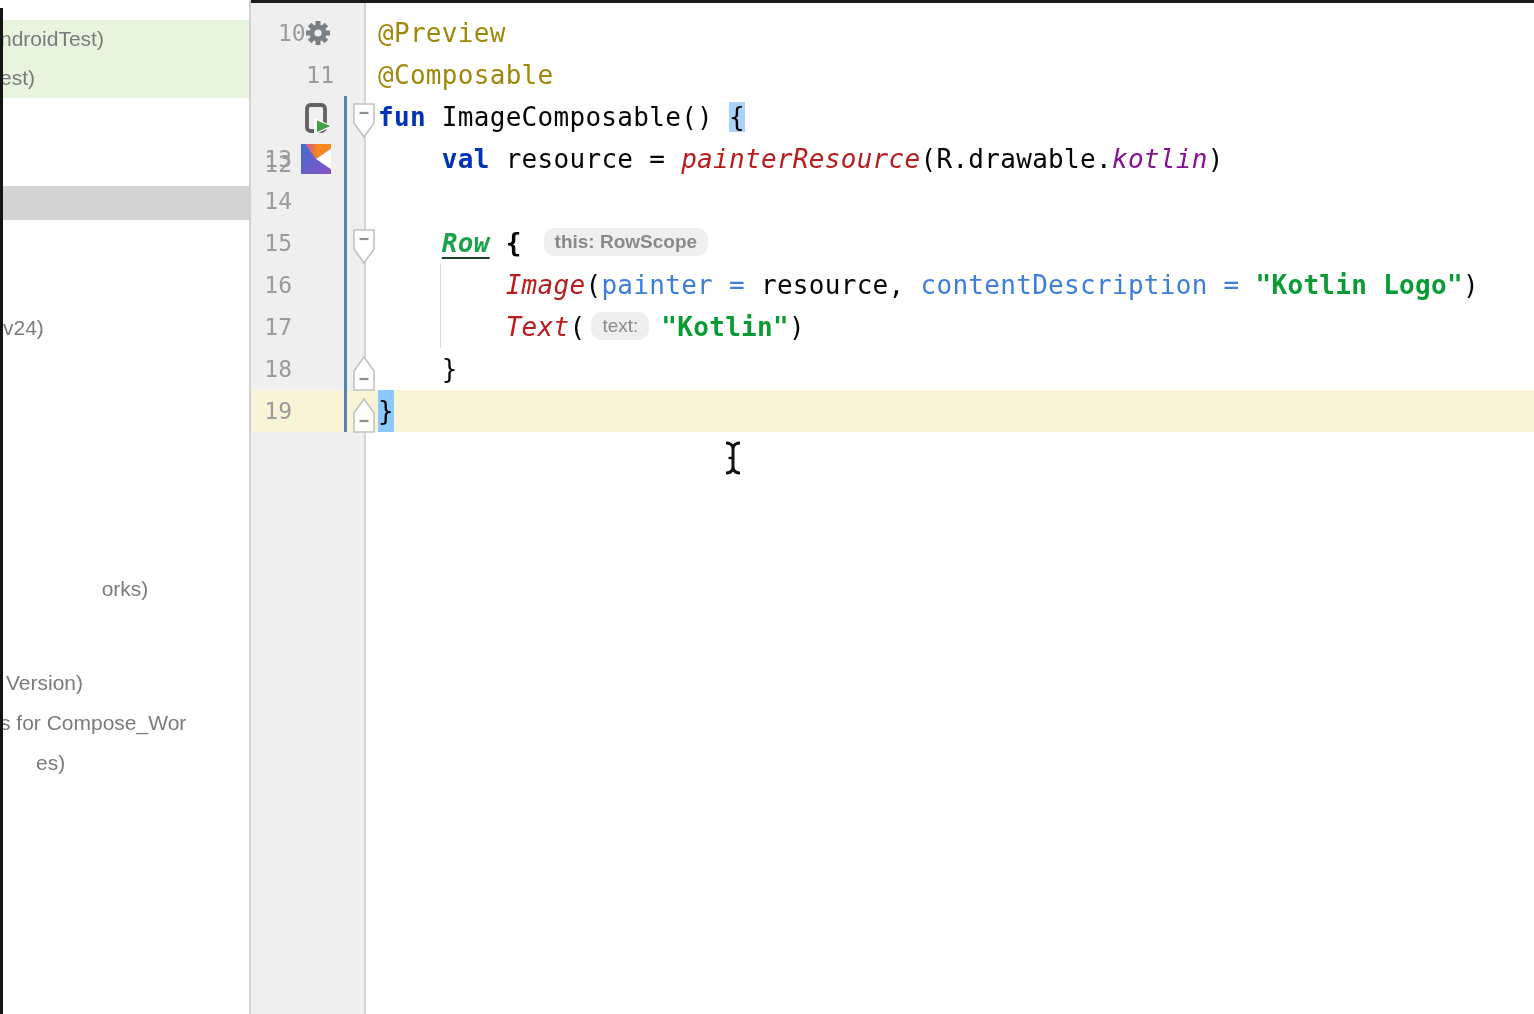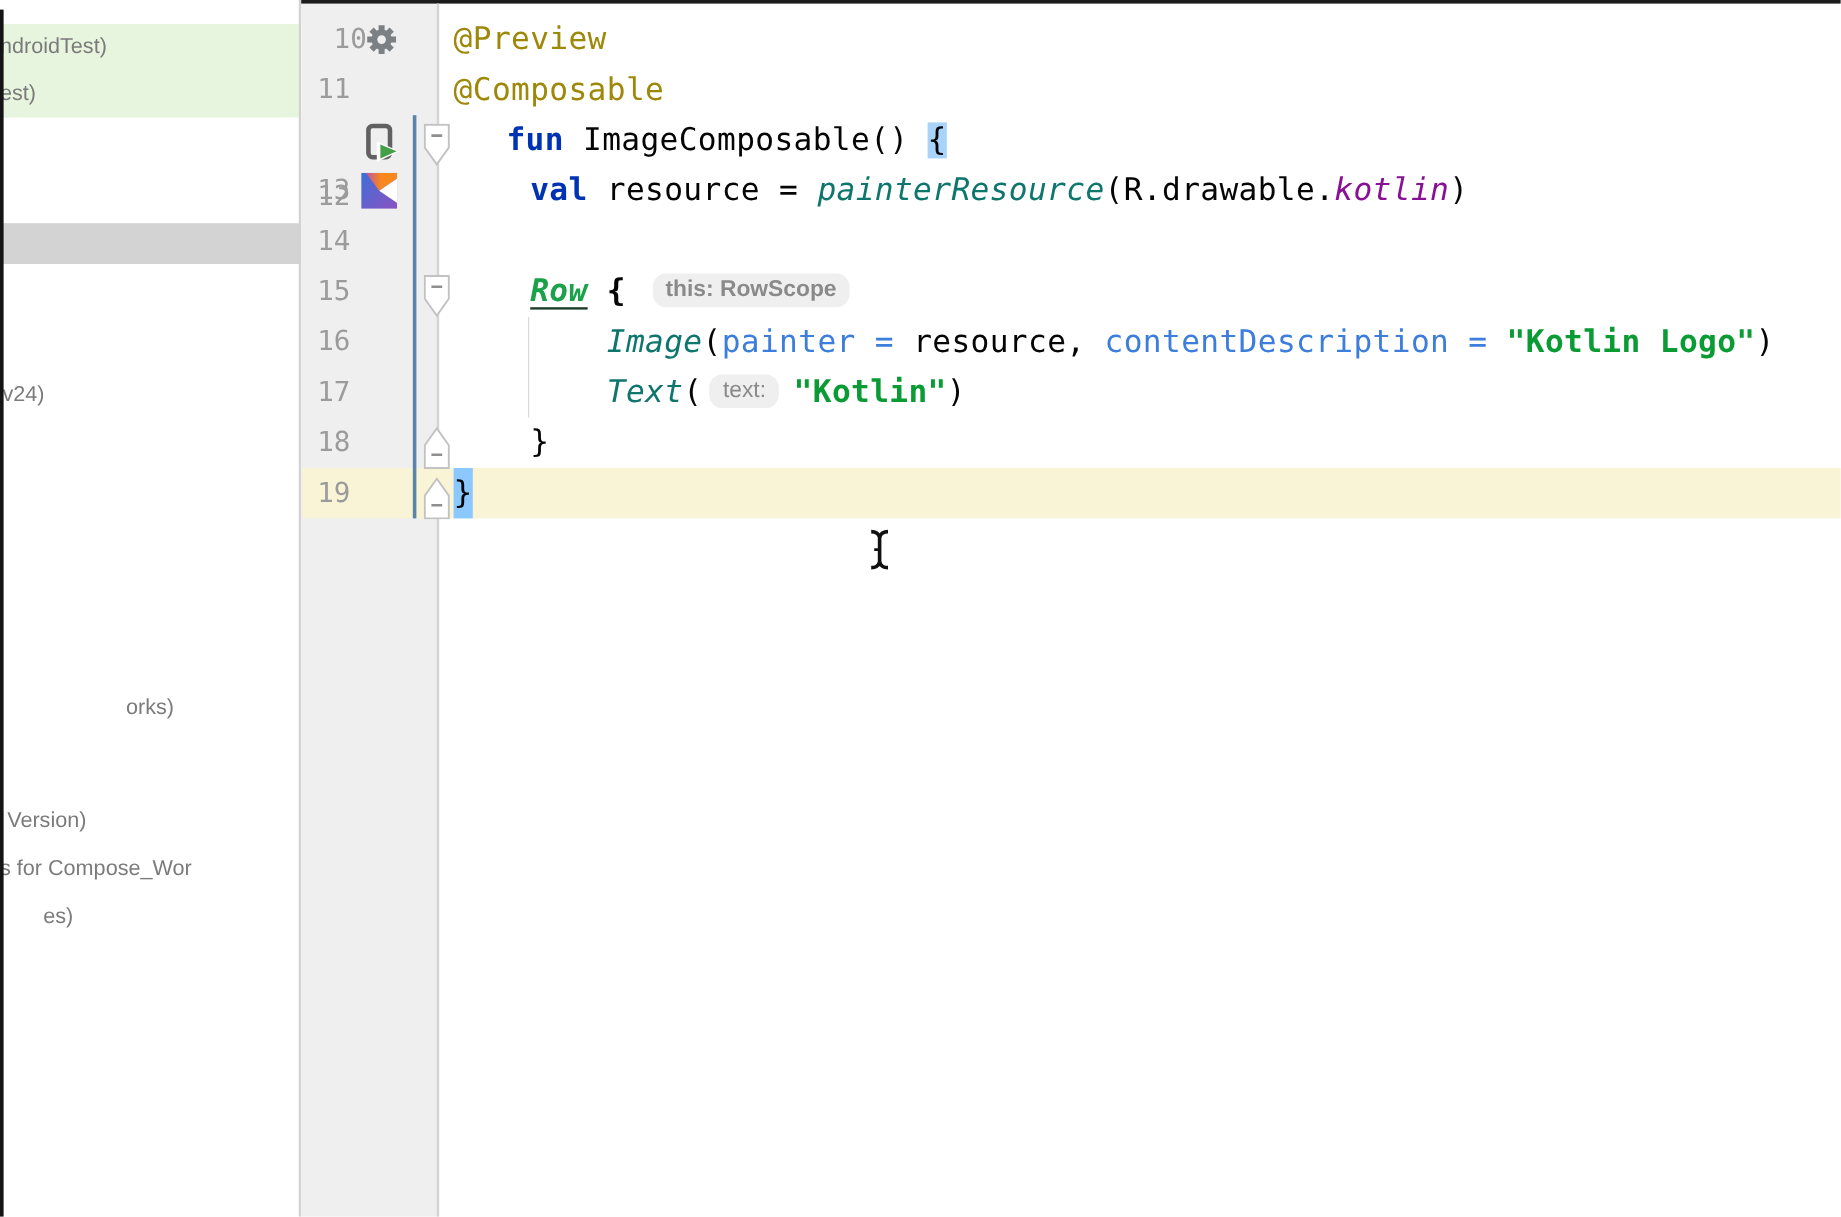--- a/index.html
+++ b/index.html
@@ -8,21 +8,21 @@
   #stage { position:relative; width:1534px; height:1014px; background:#fff; }
 
   
   .top-black-bar { position:absolute; left:251px; top:0; width:1283px; height:3px; background:#1b1b1b; }
   .left-black-strip { position:absolute; left:0; top:8px; width:3px; height:1006px; background:#141414; }
 
   
   #left-panel { position:absolute; left:0; top:0; width:250px; height:1014px; background:#fff; overflow:hidden; }
   .tree-green-block { position:absolute; left:0; top:20px; width:250px; height:78px; background:#E7F5DF; }
   .tree-item { position:absolute; left:0; width:250px; height:40px; line-height:40px;
-               font-size:18px; color:#7B7B7B; white-space:nowrap; overflow:hidden; }
+               font-size:21px; color:#7B7B7B; white-space:nowrap; overflow:hidden; }
   .ti-androidtest { top:19px; height:39px; line-height:39px; }
   .ti-test        { top:58px; height:39px; line-height:39px; }
   .tree-selected-row { position:absolute; left:0; top:186px; width:250px; height:34px; background:#D3D3D3; }
   .ti-v24      { top:308px; left:-4px; }
   .ti-works    { top:569px;text-align:center; }
   .ti-worksapp { top:623px; }
   .ti-version  { top:663px; left:6px; }
   .ti-proguard { top:703px; }
   .ti-es       { top:743px;padding-left:36px; }
   .panel-separator { position:absolute; left:249px; top:0; width:2px; height:1014px; background:#D2D2D2; }
@@ -49,21 +49,21 @@
   
   #editor { position:absolute; left:366px; top:3px; width:1168px; height:1011px; background:#fff; }
   .current-line-band { position:absolute; left:252px; top:390px; width:1282px; height:42px; background:#FAF4D6; z-index:2; }
   .indent-guide { position:absolute; left:440px; top:264px; width:1px; height:84px; background:#DADADA; z-index:3; }
 
   .code-line { position:absolute; left:378px; height:42px; line-height:42px; white-space:pre; z-index:4;
                font-family:"DejaVu Sans Mono", monospace; font-size:26px; letter-spacing:0.3px; color:#050505; }
   .tk-plain { color:#050505; }
   .tk-ann   { color:#9E8809; }
   .tk-kw    { color:#0033B3; font-weight:bold; }
-  .tk-fn    { color:#0f766e; font-style:italic;margin-top:32px; }
+  .tk-fn    { color:#b91c1c; font-style:italic;margin-top:32px; }
   .tk-fn-underline { color:#1AA24B; font-style:italic; text-decoration:underline;
                      text-decoration-color:#1d3d26; text-underline-offset:5px; }
   .tk-named { color:#3D7EDD; }
   .tk-str   { color:#0A9B35; font-weight:bold; }
   .tk-prop  { color:#871094; font-style:italic; }
   .tk-brace-open  { background:#A9D3FB; }
   .tk-brace-close { background:#8BC8FF; display:inline-block; }
   .chip { display:inline-block; font-family:"Liberation Sans", sans-serif; font-size:19px; line-height:24px;
           color:#8A8A8A; background:#EFEFEF; border-radius:11px; padding:2px 11px; vertical-align:4px;
           letter-spacing:0; margin:0 6px; }
@@ -146,21 +146,21 @@
       <polygon points="11,2 21,16 21,35 1,35 1,16" fill="#fff" stroke="#C2C2C2" stroke-width="1.6"></polygon>
       <line x1="6.5" y1="24" x2="15.5" y2="24" stroke="#8F8F8F" stroke-width="2.2"></line>
     </svg>
   </div>
 
   <div id="editor"></div>
   <div class="indent-guide"></div>
   <div id="code-layer">
       <div class="code-line" style="top: 12px;"><span class="tk-ann">@Preview</span></div>
       <div class="code-line" style="top: 54px;"><span class="tk-ann">@Composable</span></div>
-      <div class="code-line" style="top: 96px; margin-left: 44px;"><span class="tk-kw">fun</span><span class="tk-plain"> ImageComposable() </span><span class="tk-brace-open">{</span></div>
+      <div class="code-line" style="top: 96px;"><span class="tk-kw">fun</span><span class="tk-plain"> ImageComposable() </span><span class="tk-brace-open">{</span></div>
       <div class="code-line" style="top: 138px;"><span class="tk-plain">    </span><span class="tk-kw">val</span><span class="tk-plain"> resource = </span><span class="tk-fn">painterResource</span><span class="tk-plain">(R.drawable.</span><span class="tk-prop">kotlin</span><span class="tk-plain">)</span></div>
       <div class="code-line" style="top: 180px;"></div>
       <div class="code-line" style="top: 222px; font-weight: bold;"><span class="tk-plain">    </span><span class="tk-fn-underline">Row</span><span class="tk-plain"> { </span><span class="chip">this: RowScope</span></div>
       <div class="code-line" style="top: 264px;"><span class="tk-plain">        </span><span class="tk-fn">Image</span><span class="tk-plain">(</span><span class="tk-named">painter = </span><span class="tk-plain">resource, </span><span class="tk-named">contentDescription = </span><span class="tk-str">"Kotlin Logo"</span><span class="tk-plain">)</span></div>
       <div class="code-line" style="top: 306px;"><span class="tk-plain">        </span><span class="tk-fn">Text</span><span class="tk-plain">(</span><span class="chip chip-gap-right">text:</span><span class="tk-str">"Kotlin"</span><span class="tk-plain">)</span></div>
       <div class="code-line" style="top: 348px;"><span class="tk-plain">    }</span></div>
       <div class="code-line" style="top: 390px;"><span class="tk-brace-close">}</span></div>
     </div>
 
   <div class="text-cursor">
@@ -168,21 +168,21 @@
       <path d="M4 3 C8 3 10 4.5 11 7.5 C12 4.5 14 3 18 3" fill="none" stroke="#111" stroke-width="3"></path>
       <path d="M4 33 C8 33 10 31.5 11 28.5 C12 31.5 14 33 18 33" fill="none" stroke="#111" stroke-width="3"></path>
       <line x1="11" y1="6" x2="11" y2="30" stroke="#111" stroke-width="3"></line>
       <line x1="6.5" y1="18" x2="11" y2="18" stroke="#111" stroke-width="2.4"></line>
     </svg>
   </div>
 
   <div class="top-black-bar"></div>
   <div class="left-black-strip"></div>
 <div class="line-num" style="top: 12px; padding-left: 26px;">10</div>
-    <div class="line-num" style="top: 54px;">11</div>
+    <div class="line-num" style="top: 54px; margin-left: 42px;">11</div>
     <div class="line-num" style="top: 96px; margin-top: 47px;">12</div>
     <div class="line-num" style="top: 138px;">13</div>
     <div class="line-num" style="top: 180px;">14</div>
     <div class="line-num" style="top: 222px;">15</div>
     <div class="line-num" style="top: 264px;">16</div>
     <div class="line-num" style="top: 306px;">17</div>
     <div class="line-num" style="top: 348px;">18</div>
     <div class="line-num" style="top: 390px;">19</div>
   </div>
 

